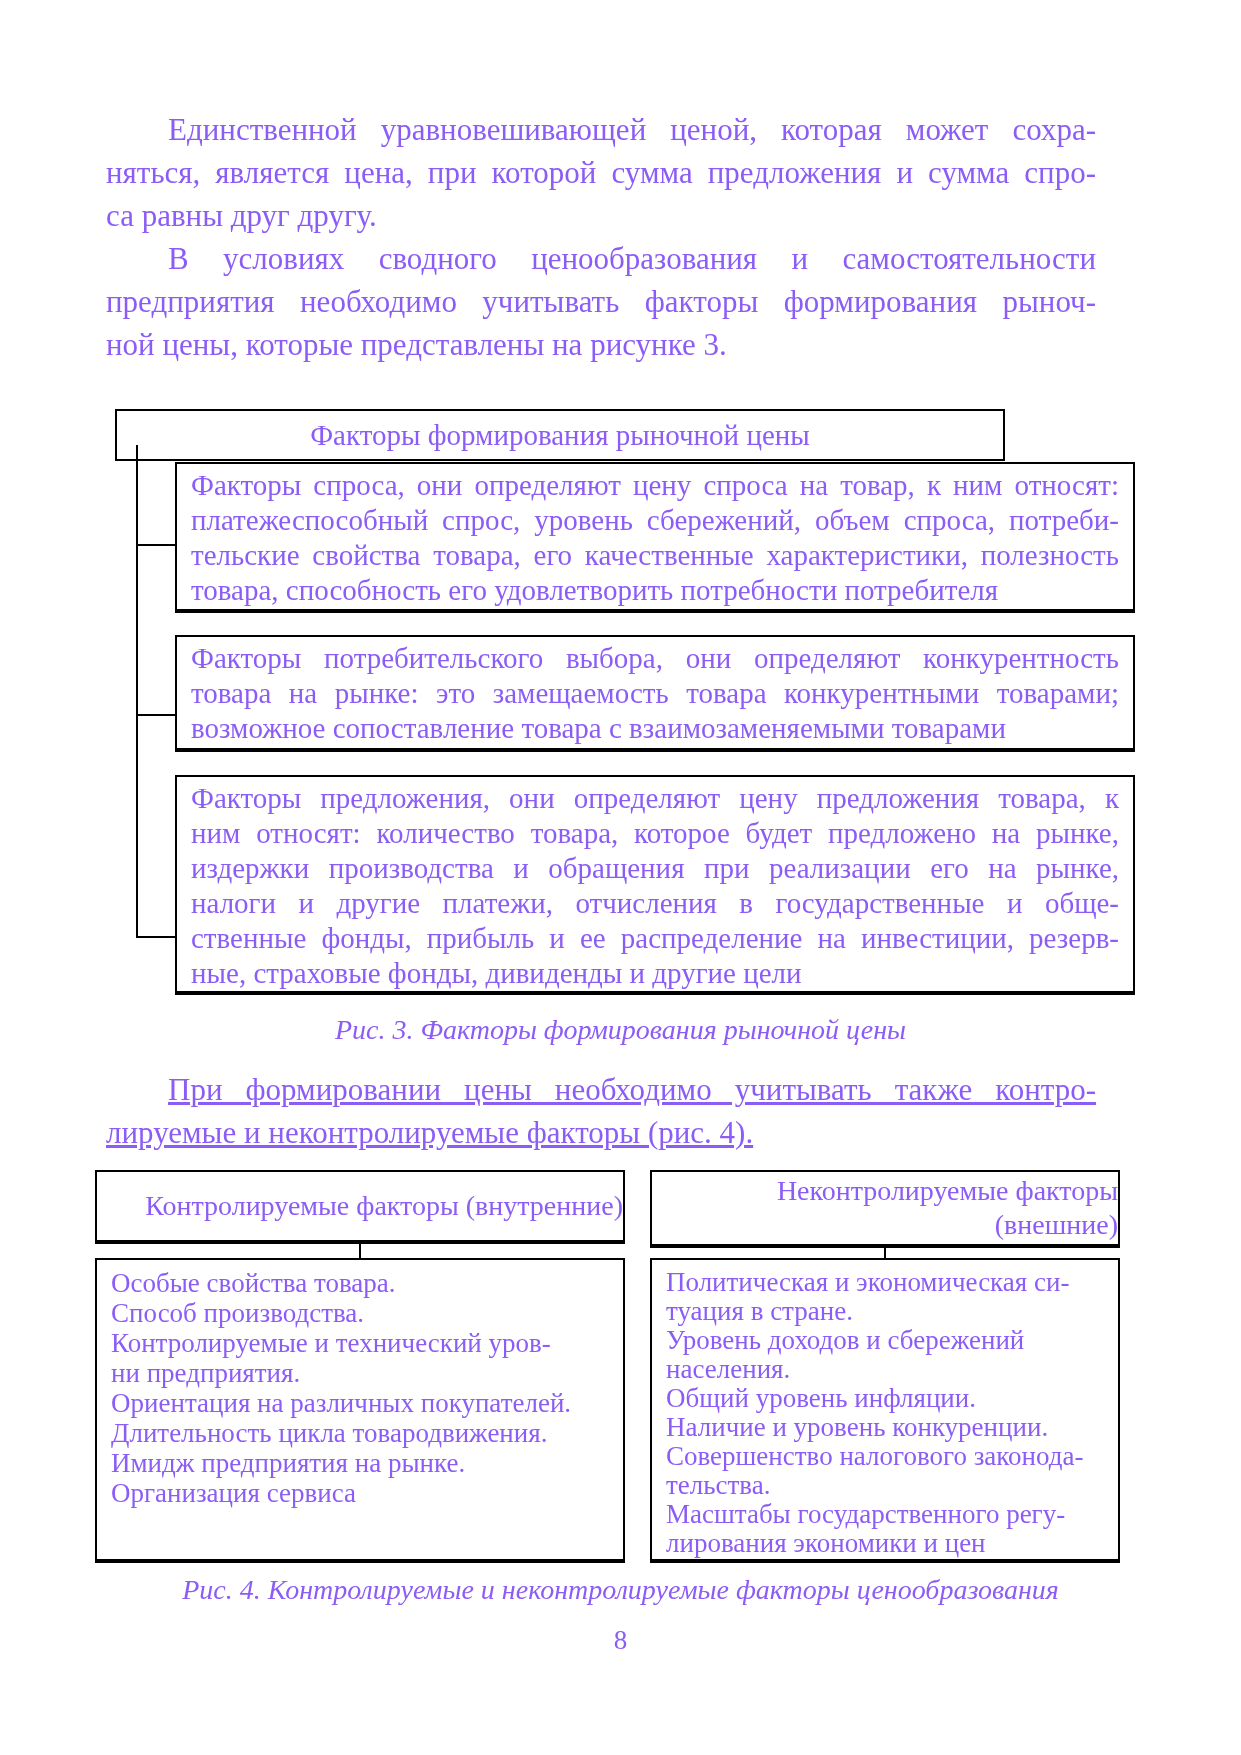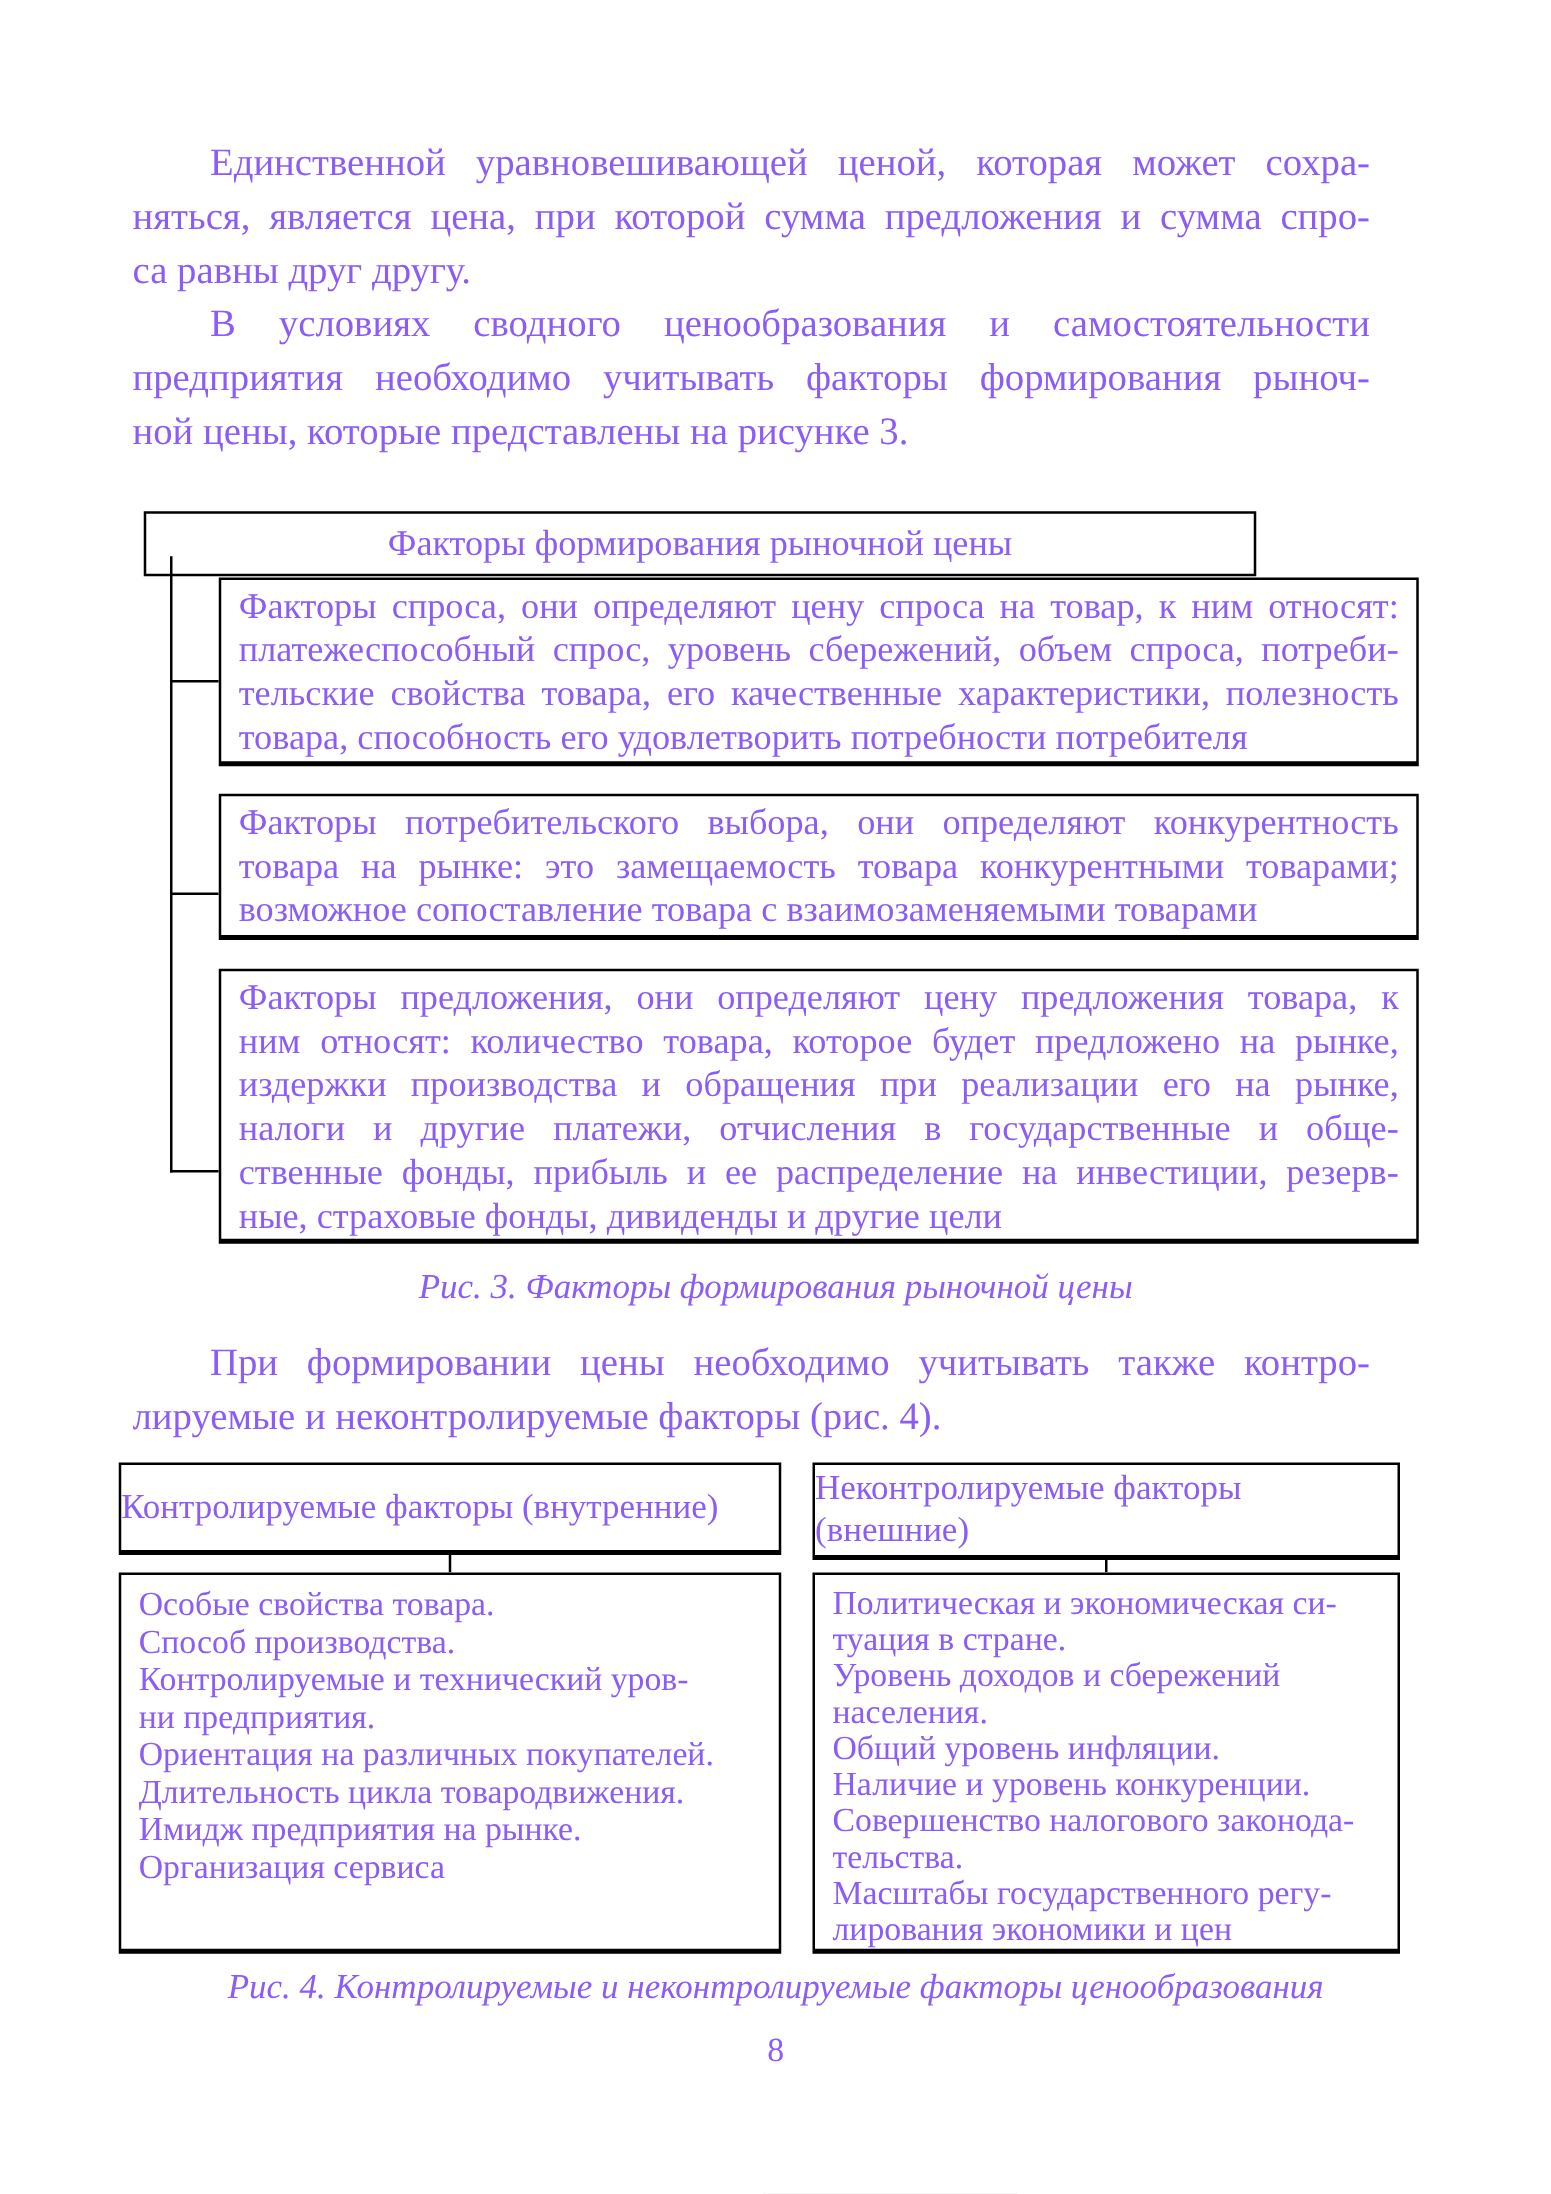--- a/index.html
+++ b/index.html
@@ -35,24 +35,24 @@
   .fig3-child .jline{text-align:justify;text-align-last:justify;}
   .fig3-child .jline.last{text-align-last:left;}
   .fig3-b1{top:462px;height:151px;}
   .fig3-b2{top:635px;height:117px;}
   .fig3-b3{top:775px;height:220px;}
   .vline{width:2px;background:#000;}
   .hline{height:2px;background:#000;}
   .caption{left:0;width:1241px;text-align:center;font-style:italic;font-size:28px;line-height:36px;}
   .cap3{top:1012px;}
   .cap4{top:1572px;}
-  .para3{left:106px;top:1068px;width:990px;font-size:31px;line-height:43px;}
+  .para3{left:106px;top:1068px;width:990px;font-size:31px;line-height:43px;text-decoration:underline;}
   
   .fig4-head{
-    display:flex;flex-direction:column;align-items:flex-start;justify-content:center;
+    display:flex;flex-direction:column;align-items:flex-end;justify-content:center;
     font-size:28px;line-height:34px;
   }
   .fig4-head-left{left:95px;top:1170px;width:530px;height:74px;}
   .fig4-head-right{left:650px;top:1170px;width:470px;height:78px;}
   .center-lines .jline{text-align:center;text-align-last:center;}
   .fig4-body{padding:8px 14px 0 14px;font-size:27px;}
   .fig4-body-left{left:95px;top:1258px;width:530px;height:305px;line-height:30px;}
   .fig4-body-right{left:650px;top:1258px;width:470px;height:305px;line-height:29px;}
   .plain-lines .jline{text-align:left;text-align-last:auto;white-space:nowrap;}
   .page-number{left:0;top:1625px;width:1241px;text-align:center;font-size:27px;line-height:30px;}

